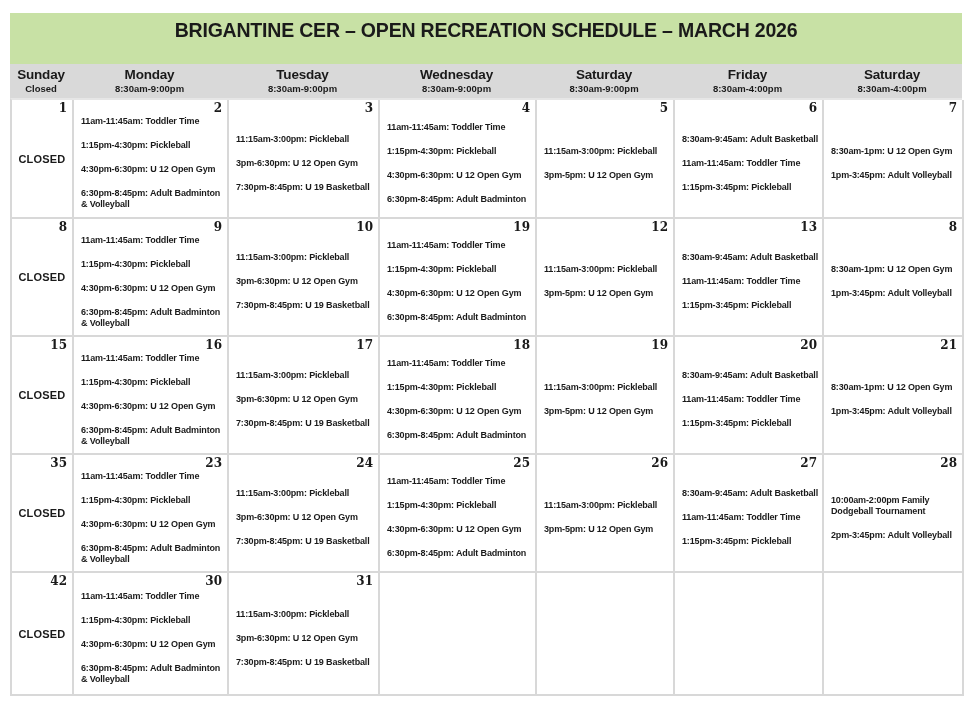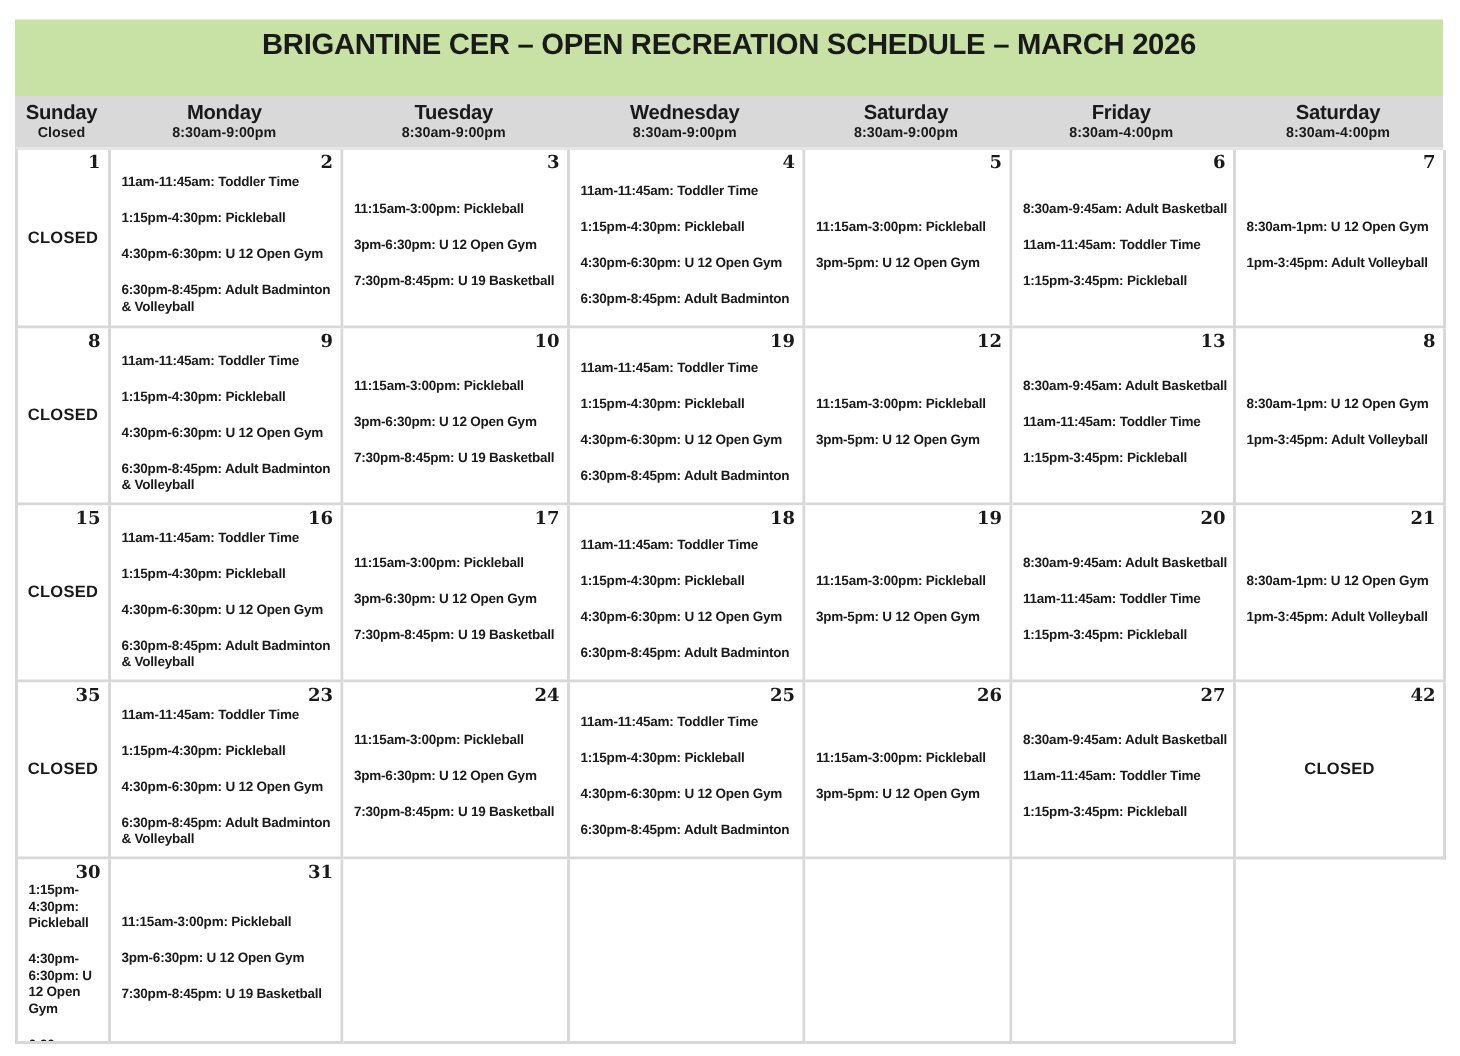--- a/index.html
+++ b/index.html
@@ -288,20 +288,27 @@
       </div>
       <div class="cell">
         <span class="date">27</span>
         <div class="events">
           <p class="ev">8:30am-9:45am: Adult Basketball</p>
           <p class="ev">11am-11:45am: Toddler Time</p>
           <p class="ev">1:15pm-3:45pm: Pickleball</p>
         </div>
       </div>
       <div class="cell">
+        <span class="date">28</span>
+        <div class="events">
+          <p class="ev">10:00am-2:00pm Family Dodgeball Tournament</p>
+          <p class="ev">2pm-3:45pm: Adult Volleyball</p>
+        </div>
+      </div>
+      <div class="cell">
         <span class="date">42</span>
         <div class="closed">CLOSED</div>
       </div>
       <div class="cell">
         <span class="date">30</span>
         <div class="events">
           <p class="ev">11am-11:45am: Toddler Time</p>
           <p class="ev">1:15pm-4:30pm: Pickleball</p>
           <p class="ev">4:30pm-6:30pm: U 12 Open Gym</p>
           <p class="ev">6:30pm-8:45pm: Adult Badminton &amp; Volleyball</p>

